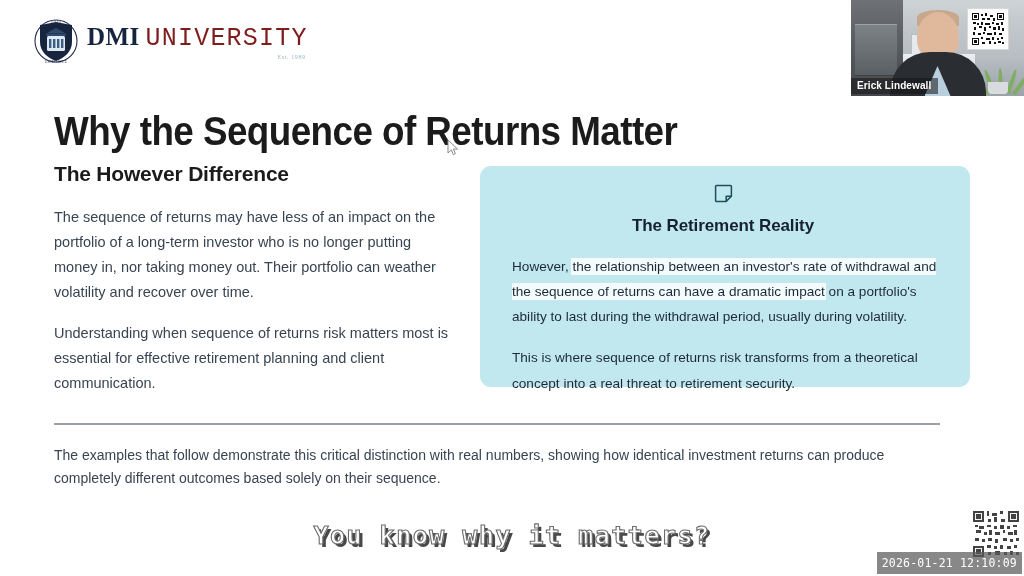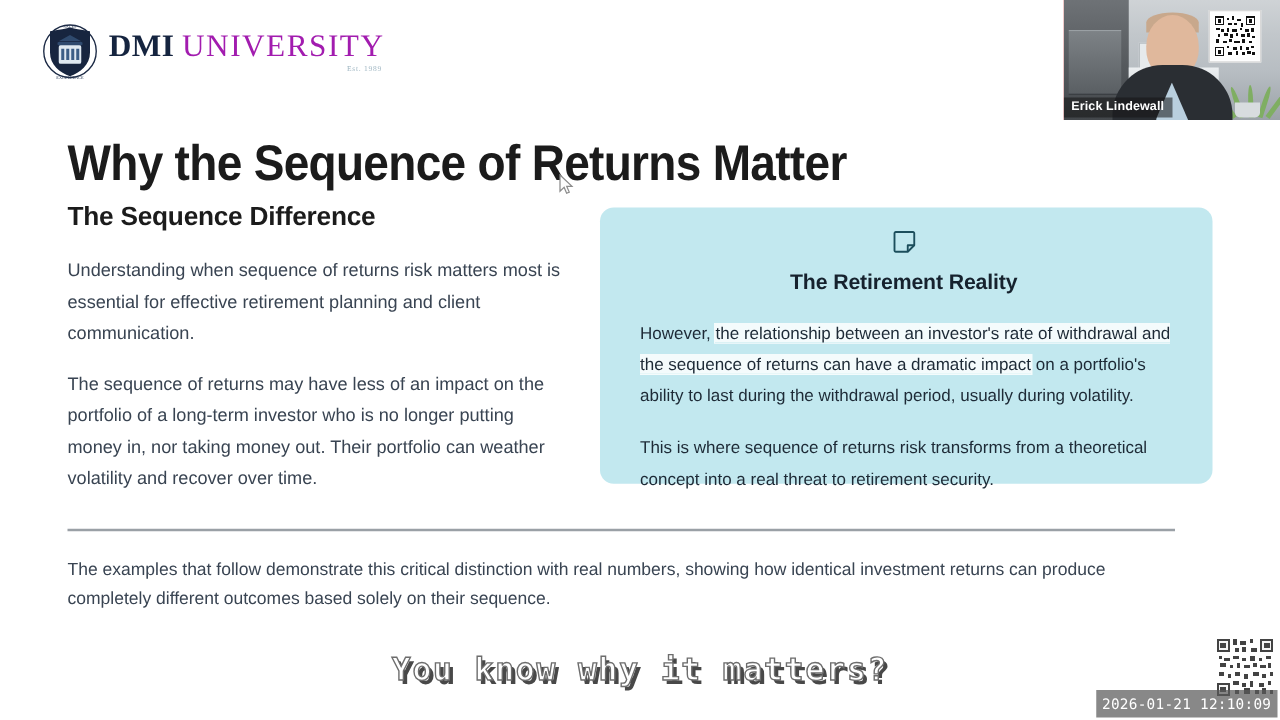--- a/index.html
+++ b/index.html
@@ -50,24 +50,24 @@
     gap: 6px;
   }
   .logo-dmi {
     font-family: "Liberation Serif", serif;
     font-size: 25px;
     font-weight: 700;
     color: #15243f;
     letter-spacing: 0.4px;
   }
   .logo-univ {
-    font-family: Liberation Serif, serif;
+    font-family: Liberation Mono, monospace;
     font-size: 25px;
     font-weight: 400;
-    color: #a21caf;
+    color: #7f1d1d;
     letter-spacing: 1.2px;
   }
   .logo-est {
     font-family: "Liberation Serif", serif;
     font-size: 6px;
     color: #9fb6c2;
     letter-spacing: 0.6px;
     align-self: flex-end;
     margin-top: 3px;
     margin-right: 2px;
@@ -368,23 +368,23 @@
         <span class="logo-dmi">DMI</span>
         <span class="logo-univ">UNIVERSITY</span>
       </div>
       <span class="logo-est">Est. 1989</span>
     </div>
   </div>
 
   <h1 class="slide-title">Why the Sequence of Returns Matter</h1>
 
   <div class="left-col">
-    <h2 class="section-head">The Sequence Difference</h2>
+    <h2 class="section-head">The However Difference</h2>
+    <p class="body-p">The sequence of returns may have less of an impact on the portfolio of a long-term investor who is no longer putting money in, nor taking money out. Their portfolio can weather volatility and recover over time.</p>
     <p class="body-p">Understanding when sequence of returns risk matters most is essential for effective retirement planning and client communication.</p>
-    <p class="body-p">The sequence of returns may have less of an impact on the portfolio of a long-term investor who is no longer putting money in, nor taking money out. Their portfolio can weather volatility and recover over time.</p>
   </div>
 
   <div class="card">
     <div class="card-head">
       <span class="note-icon">
         <svg viewBox="0 0 19 19" width="19" height="19" aria-hidden="true">
           <path d="M2.6 1.6 H16.4 A1 1 0 0 1 17.4 2.6 V12.2 L12.2 17.4 H2.6 A1 1 0 0 1 1.6 16.4 V2.6 A1 1 0 0 1 2.6 1.6 Z" fill="none" stroke="#1c4e5c" stroke-width="1.5" stroke-linejoin="round"></path>
           <path d="M17.4 12.2 H12.2 V17.4" fill="none" stroke="#1c4e5c" stroke-width="1.5" stroke-linejoin="round"></path>
         </svg>
       </span>

